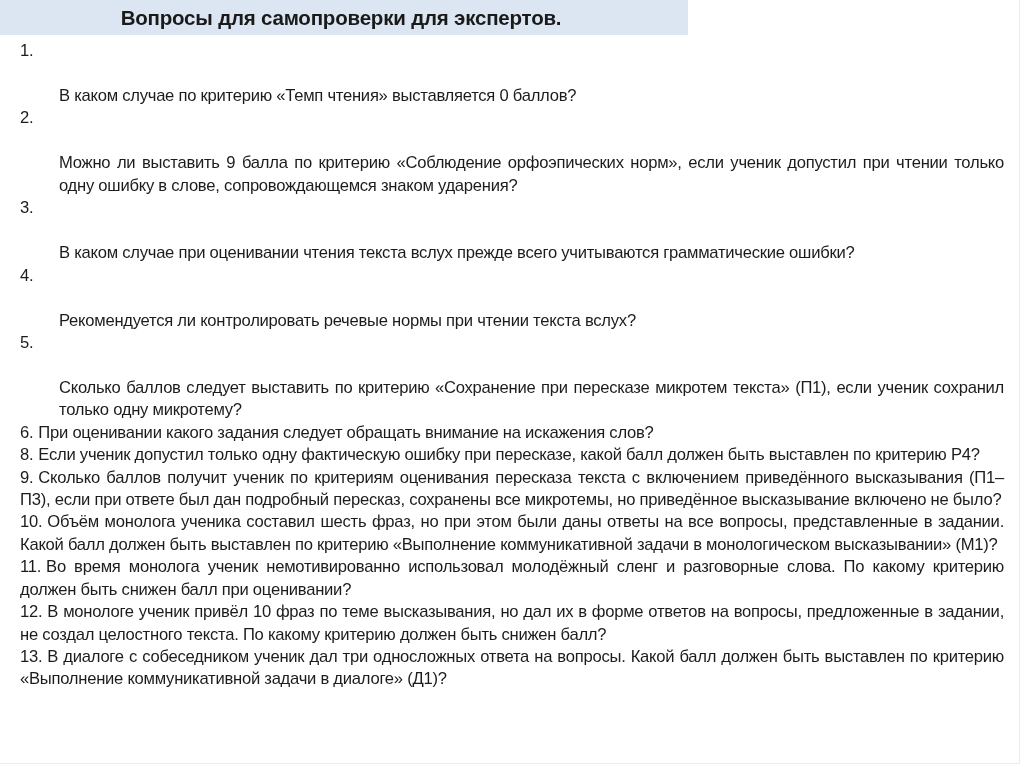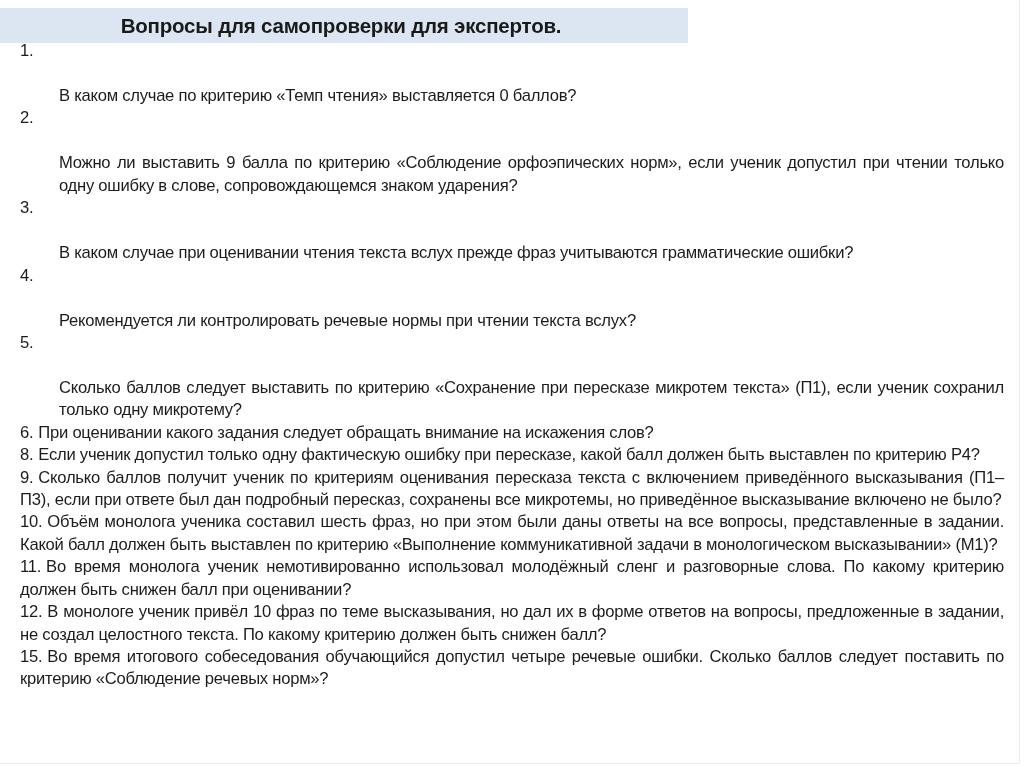--- a/index.html
+++ b/index.html
@@ -9,21 +9,21 @@
       font-family: "Liberation Sans", sans-serif;
       color: #1c1c1c;
       position: relative;
     }
     .slide {
       position: absolute; left: 0; top: 0; width: 1020px; height: 764px;
       border-right: 1px solid #ececec; border-bottom: 1px solid #ececec;
       box-sizing: border-box;
     }
     .title-band {
-      position: absolute; left: 0; top: 8px; width: 688px; height: 35px;
+      position: absolute; left: 0; top: 0; width: 688px; height: 35px;
       background: #dce6f2;
       display: flex; align-items: center; justify-content: center;
     }
     .title-band h1 {
       margin: 0; font-size: 20.5px; font-weight: bold; color: #1a1a1a;
       letter-spacing: -0.2px;
       transform: translateX(-3px);
     }
     .content {
       position: absolute; left: 20px; top: 40px; width: 984px;
@@ -48,32 +48,32 @@
     <div class="q numbered">
       <span class="num">1.</span>
       <span class="txt">В каком случае по критерию «Темп чтения» выставляется 0 баллов?</span>
     </div>
     <div class="q numbered">
       <span class="num">2.</span>
       <span class="txt">Можно ли выставить 9 балла по критерию «Соблюдение орфоэпических норм», если ученик допустил при чтении только одну ошибку в слове, сопровождающемся знаком ударения?</span>
     </div>
     <div class="q numbered">
       <span class="num">3.</span>
-      <span class="txt">В каком случае при оценивании чтения текста вслух прежде фраз учитываются грамматические ошибки?</span>
+      <span class="txt">В каком случае при оценивании чтения текста вслух прежде всего учитываются грамматические ошибки?</span>
     </div>
     <div class="q numbered">
       <span class="num">4.</span>
       <span class="txt">Рекомендуется ли контролировать речевые нормы при чтении текста вслух?</span>
     </div>
     <div class="q numbered">
       <span class="num">5.</span>
       <span class="txt">Сколько баллов следует выставить по критерию «Сохранение при пересказе микротем текста» (П1), если ученик сохранил только одну микротему?</span>
     </div>
 
     <div class="q plain"><span class="num">6.</span><span>При оценивании какого задания следует обращать внимание на искажения слов?</span></div>
     <div class="q plain"><span class="num">8.</span><span>Если ученик допустил только одну фактическую ошибку при пересказе, какой балл должен быть выставлен по критерию Р4?</span></div>
     <div class="q plain"><span class="num">9.</span><span>Сколько баллов получит ученик по критериям оценивания пересказа текста с включением приведённого высказывания (П1–П3), если при ответе был дан подробный пересказ, сохранены все микротемы, но приведённое высказывание включено не было?</span></div>
     <div class="q plain"><span class="num">10.</span><span>Объём монолога ученика составил шесть фраз, но при этом были даны ответы на все вопросы, представленные в задании. Какой балл должен быть выставлен по критерию «Выполнение коммуникативной задачи в монологическом высказывании» (М1)?</span></div>
     <div class="q plain"><span class="num">11.</span><span>Во время монолога ученик немотивированно использовал молодёжный сленг и разговорные слова. По какому критерию должен быть снижен балл при оценивании?</span></div>
     <div class="q plain"><span class="num">12.</span><span>В монологе ученик привёл 10 фраз по теме высказывания, но дал их в форме ответов на вопросы, предложенные в задании, не создал целостного текста. По какому критерию должен быть снижен балл?</span></div>
-    <div class="q plain"><span class="num">15.</span><span>Во время итогового собеседования обучающийся допустил четыре речевые ошибки. Сколько баллов следует поставить по критерию «Соблюдение речевых норм»?</span></div>
+    <div class="q plain"><span class="num">13.</span><span>В диалоге с собеседником ученик дал три односложных ответа на вопросы. Какой балл должен быть выставлен по критерию «Выполнение коммуникативной задачи в диалоге» (Д1)?</span></div>
   </div>
 </div>
 
 </body></html>

